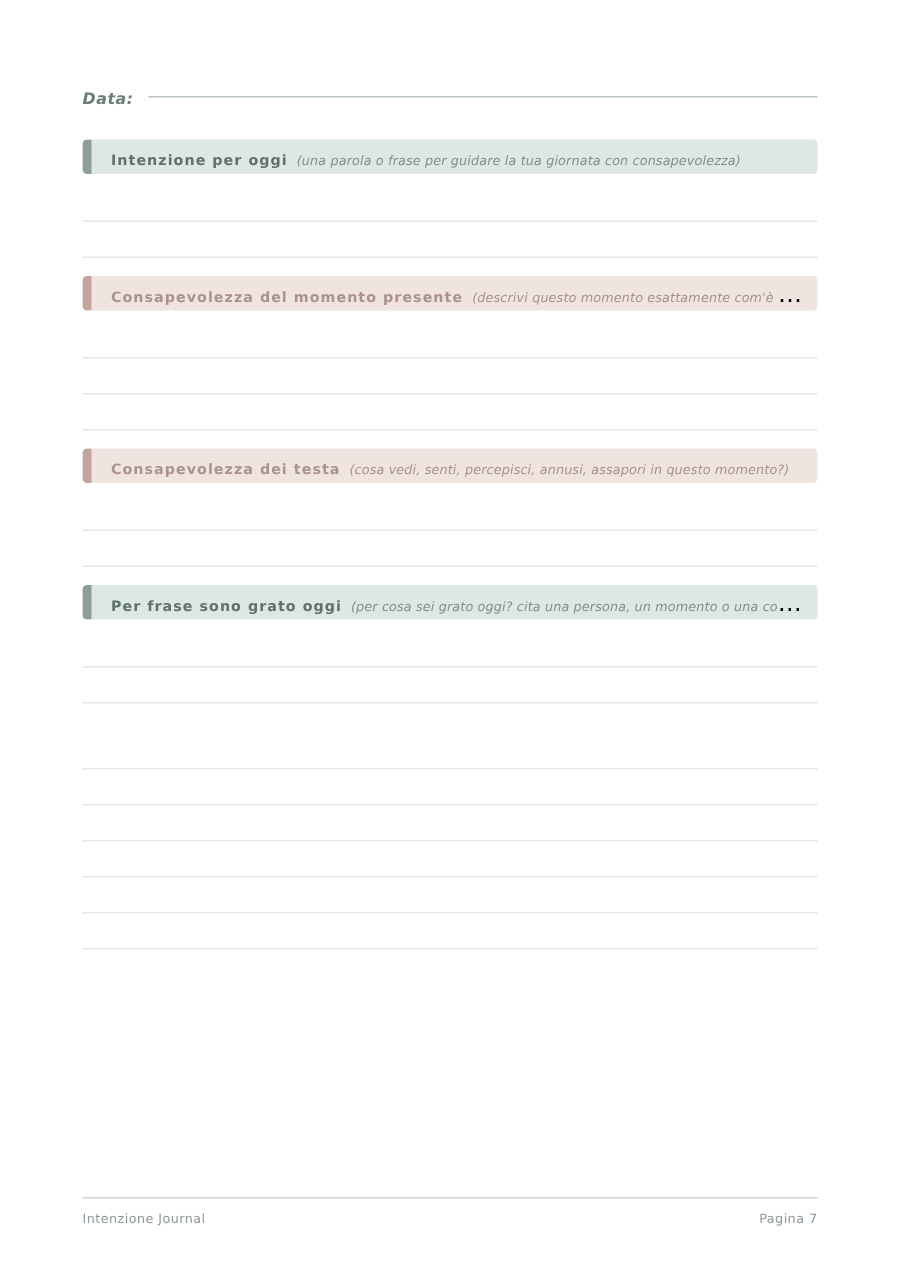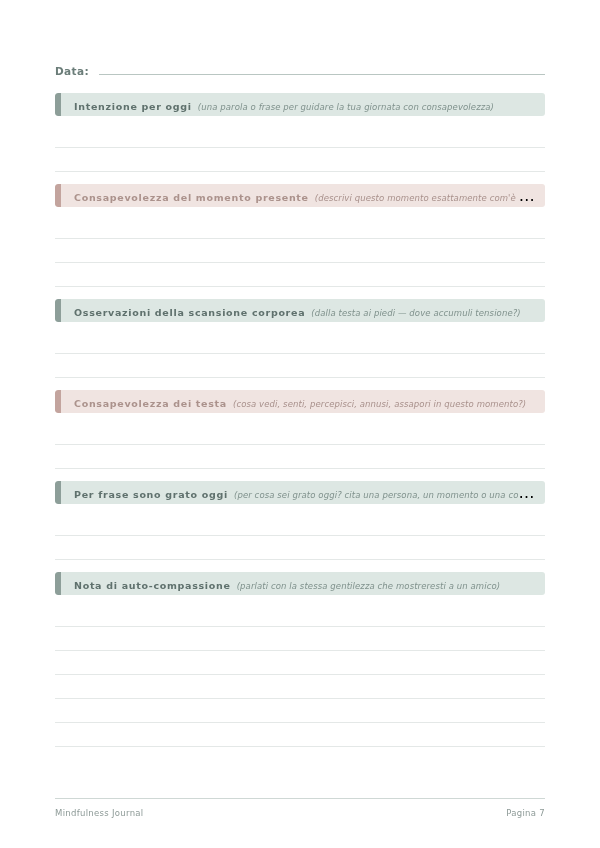--- a/index.html
+++ b/index.html
@@ -26,23 +26,24 @@
   .content {
     position: absolute;
     left: 55px;
     top: 55px;
     width: 490px;
   }
 
   
   .date-row {
     display: flex;
-    align-items: flex-end;
+    align-items: center;
     height: 22px;
     margin-bottom: 16px;
+    font-style: italic;
   }
   .date-label {
     font-size: 10.5px;
     font-weight: bold;
     color: #6b7d79;
     letter-spacing: 0.4px;
     white-space: nowrap;
     flex: 0 0 auto;
   }
   .date-rule {
@@ -168,69 +169,55 @@
           <div class="section-band">
             <span class="band-accent"></span>
             <span class="band-text"><span class="band-title">Consapevolezza del momento presente</span><span class="band-hint">(descrivi questo momento esattamente com'è — nessun gi...</span></span>
           </div>
           <div class="lines">
             <div class="line"></div>
             <div class="line"></div>
             <div class="line"></div>
           </div>
         </div>
+        <div class="section theme-rose">
+          <div class="section-band">
+            <span class="band-accent"></span>
+            <span class="band-text"><span class="band-title">Consapevolezza dei testa</span><span class="band-hint">(cosa vedi, senti, percepisci, annusi, assapori in questo momento?)</span></span>
+          </div>
+          <div class="lines">
+            <div class="line"></div>
+            <div class="line"></div>
+          </div>
+        </div>
         <div class="section theme-sage">
           <div class="section-band">
             <span class="band-accent"></span>
-            <span class="band-text"><span class="band-title">Osservazioni della scansione corporea</span><span class="band-hint">(dalla testa ai piedi — dove accumuli tensione?)</span></span>
-          </div>
-          <div class="lines">
-            <div class="line"></div>
-            <div class="line"></div>
-          </div>
-        </div>
-        <div class="section theme-rose">
-          <div class="section-band">
-            <span class="band-accent"></span>
-            <span class="band-text"><span class="band-title">Consapevolezza dei testa</span><span class="band-hint">(cosa vedi, senti, percepisci, annusi, assapori in questo momento?)</span></span>
+            <span class="band-text"><span class="band-title">Per frase sono grato oggi</span><span class="band-hint">(per cosa sei grato oggi? cita una persona, un momento o una cosa specifica)</span></span>
           </div>
           <div class="lines">
             <div class="line"></div>
             <div class="line"></div>
           </div>
         </div>
         <div class="section theme-sage">
-          <div class="section-band">
-            <span class="band-accent"></span>
-            <span class="band-text"><span class="band-title">Per frase sono grato oggi</span><span class="band-hint">(per cosa sei grato oggi? cita una persona, un momento o una cosa specifica)</span></span>
-          </div>
-          <div class="lines">
-            <div class="line"></div>
-            <div class="line"></div>
-          </div>
-        </div>
-        <div class="section theme-sage">
-          <div class="section-band">
-            <span class="band-accent"></span>
-            <span class="band-text"><span class="band-title">Nota di auto-compassione</span><span class="band-hint">(parlati con la stessa gentilezza che mostreresti a un amico)</span></span>
-          </div>
           <div class="lines">
             <div class="line"></div>
             <div class="line"></div>
             <div class="line"></div>
             <div class="line"></div>
             <div class="line"></div>
             <div class="line"></div>
           </div>
         </div>
       </div>
 
   </div>
 
   <div class="footer">
     <div class="footer-rule"></div>
     <div class="footer-row">
-      <span class="footer-text">Mindfulness Journal</span>
+      <span class="footer-text">Intenzione Journal</span>
       <span class="footer-text">Pagina 7</span>
     </div>
   </div>
 
 </div>
 
 </body></html>

